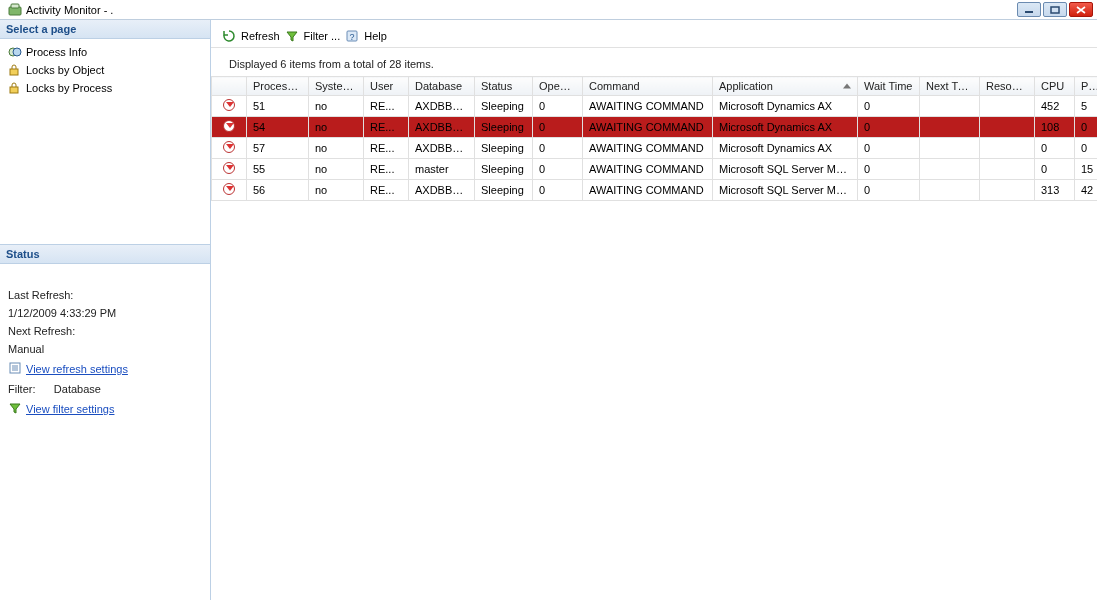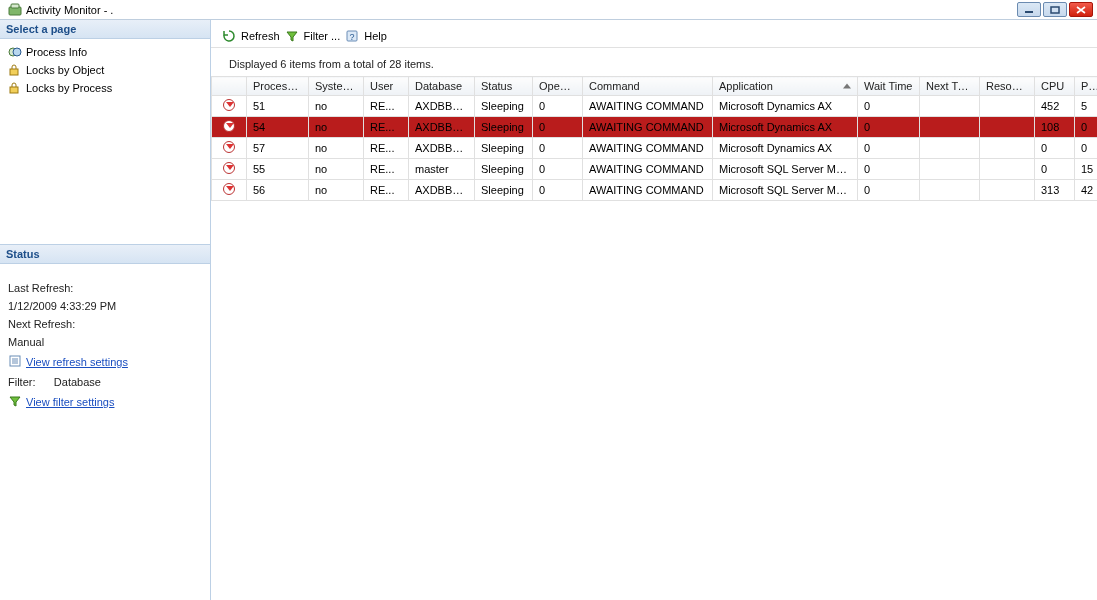--- a/index.html
+++ b/index.html
@@ -80,21 +80,21 @@
     cursor: pointer;
   }
   .page-item .picon {
     width: 14px; height: 14px;
     display: inline-flex; align-items: center; justify-content: center;
   }
   .status-panel {
     border-top: 1px solid #bcd0e5;
   }
   .status-body {
-    padding: 12px 8px;
+    padding: 19px 8px;
     font-size: 11px;
     color: #222;
   }
   .status-body .row { margin: 6px 0; }
   .linkrow { display: flex; align-items: center; gap: 4px; }
   .linkrow a { color: #1a4ec0; text-decoration: underline; }
   .filterrow { margin-top: 14px; }
   .main {
     flex: 1;
     display: flex;

